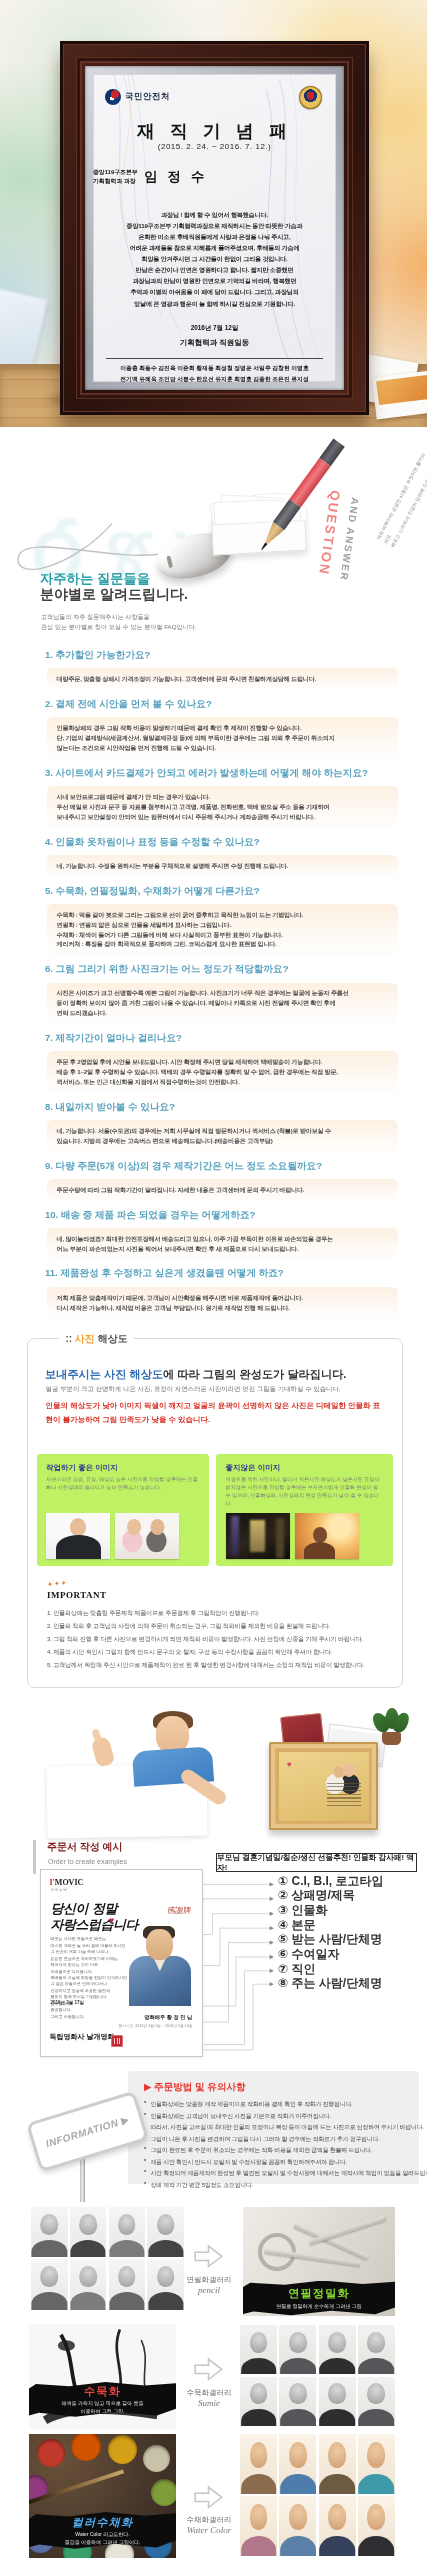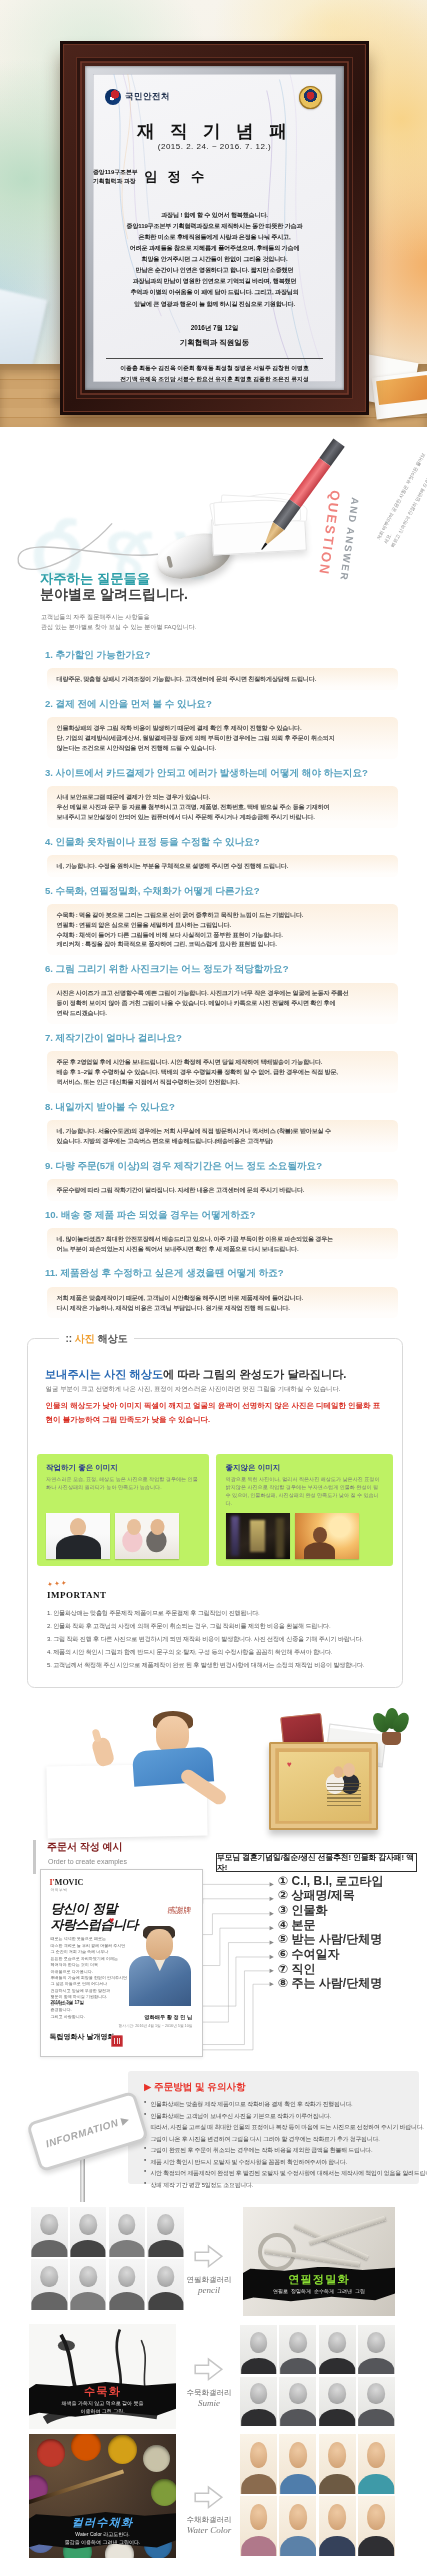--- a/index.html
+++ b/index.html
@@ -236,21 +236,21 @@
   .featA .s1{left:48px;top:32px;transform:rotate(24deg);} .featA .s2{left:64px;top:21.4px;transform:rotate(-18deg);}
   .featA .s3{left:21.4px;top:48px;transform:rotate(8deg);width:96px;}
   .featA .ring{position:absolute;left:15px;top:26px;width:30px;height:30px;border:4.8px solid #b5b1a8;border-radius:50%;}
   .featB{left:29px;top:127px;width:147px;height:105px;background:#f7f7f5;}
   .featC{left:29px;top:237px;width:147px;height:124px;background:radial-gradient(circle at 20% 20%, #6a523a, #46362a 60%, #2f241c);}
   .well{position:absolute;border-radius:50%;box-shadow:inset 0 1.6px 3.2px rgba(0,0,0,.45);}
   .brush{position:absolute;left:-4.3px;top:51px;width:101px;height:4.3px;background:linear-gradient(90deg,#20150e,#7a5a33 40%,#caa76a);transform:rotate(-18deg);}
   .band{position:absolute;left:-2.1px;right:-2.1px;background:#0c0c0c;
      clip-path:polygon(0 22%,6% 6%,28% 12%,52% 0,78% 10%,100% 3%,99% 76%,86% 96%,58% 86%,32% 99%,8% 88%,1% 96%);
      display:flex;flex-direction:column;align-items:center;justify-content:center;gap:1.1px;}
-  .bandA{top:60px;height:35px;font-family:Liberation Mono, monospace;} .bandB{top:58px;height:35px;} .bandC{top:78px;height:37px;}
+  .bandA{top:74px;height:35px;} .bandB{top:58px;height:35px;} .bandC{top:78px;height:37px;}
   .band .bt{font-size:11.2px;font-weight:800;letter-spacing:1.1px;}
   .t-green{color:#8ade32;} .t-red{color:#e8473f;} .t-blue{color:#52aef5;font-style:italic;}
   .band .bd{font-size:5px;color:#f0f0f0;text-align:center;line-height:1.45;}
   .garrow{position:absolute;width:31px;height:24.6px;}
   .garrowA{left:193px;top:47px;} .garrowB{left:193px;top:160px;} .garrowC{left:193px;top:288px;}
   .glabel{position:absolute;width:64px;text-align:center;left:177px;}
   .glabelA{top:78px;} .glabelB{top:191px;} .glabelC{top:318px;}
   .glabel .kr{font-size:7.5px;color:#666;font-family:"Liberation Serif",serif;}
   .glabel .en{font-size:9px;color:#777;font-style:italic;font-family:"Liberation Serif",serif;}
 </style>

